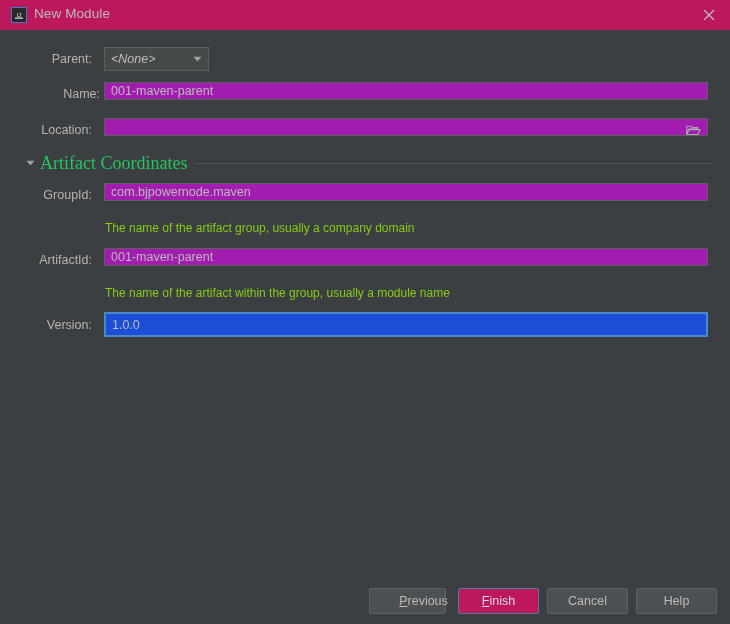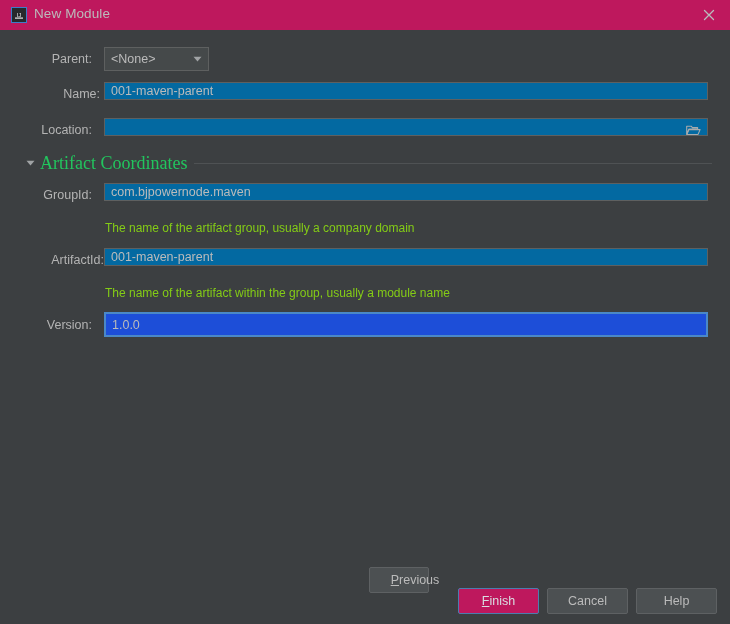--- a/index.html
+++ b/index.html
@@ -59,21 +59,21 @@
   
   .label {
     position: absolute;
     font-size: 12.5px;
     color: #b4b4b4;
     text-align: right;
     white-space: nowrap;
   }
   .field {
     position: absolute;
-    background: #0369a1;
+    background: #a21caf;
     border: 1px solid #5e6060;
     color: #bbbbbb;
     font-size: 12.5px;
     font-family: "Liberation Sans", sans-serif;
     padding: 0 6px;
     display: flex;
     align-items: center;
     height: 18px;
     white-space: nowrap;
     overflow: hidden;
@@ -92,20 +92,21 @@
   
   .combo {
     position: absolute;
     left: 104px; top: 47px;
     width: 105px; height: 24px;
     background: #45494a;
     border: 1px solid #5e6060;
     display: flex;
     align-items: center;
     cursor: pointer;
+    font-style: italic;
   }
   .combo-value {
     font-size: 12.5px;
     color: #bbbbbb;
     padding-left: 6px;
     flex: 1;
     white-space: nowrap;
   }
   .combo-arrow {
     width: 22px;
@@ -227,28 +228,28 @@
     </svg>
   </span>
   <span class="section-title">Artifact Coordinates</span>
   <span class="section-line"></span>
 </div>
 
 <div class="label" style="left:0px; top:188px; width:92px;">GroupId:</div>
 <div class="field" style="left:104px; top:183px; width:604px;">com.bjpowernode.maven</div>
 <div class="hint" style="left:105px; top:221px;">The name of the artifact group, usually a company domain</div>
 
-<div class="label" style="left:0px; top:253px; width:92px;margin-left:12px;">ArtifactId:</div>
+<div class="label" style="left:0px; top:253px; width:92px;">ArtifactId:</div>
 <div class="field" style="left:104px; top:248px; width:604px;">001-maven-parent</div>
 <div class="hint" style="left:105px; top:286px;">The name of the artifact within the group, usually a module name</div>
 
 <div class="label" style="left:0px; top:318px; width:92px;">Version:</div>
 <div class="field focused" style="left:104px; top:312px; width:604px; height:25px;">1.0.0</div>
 
-<div class="btn" style="left:369px; top:567px; width:60px;padding-left:32px;">
+<div class="btn" style="left:369px; top:588px; width:77px;padding-left:32px;">
   <span><span class="mn">P</span><span>revious</span></span>
 </div>
 
 <div class="btn primary" style="left:458px; top:588px; width:81px;">
   <span><span class="mn">F</span><span>inish</span></span>
 </div>
 
 <div class="btn" style="left:547px; top:588px; width:81px;">Cancel</div>
 
 <div class="btn" style="left:636px; top:588px; width:81px;">Help</div>

